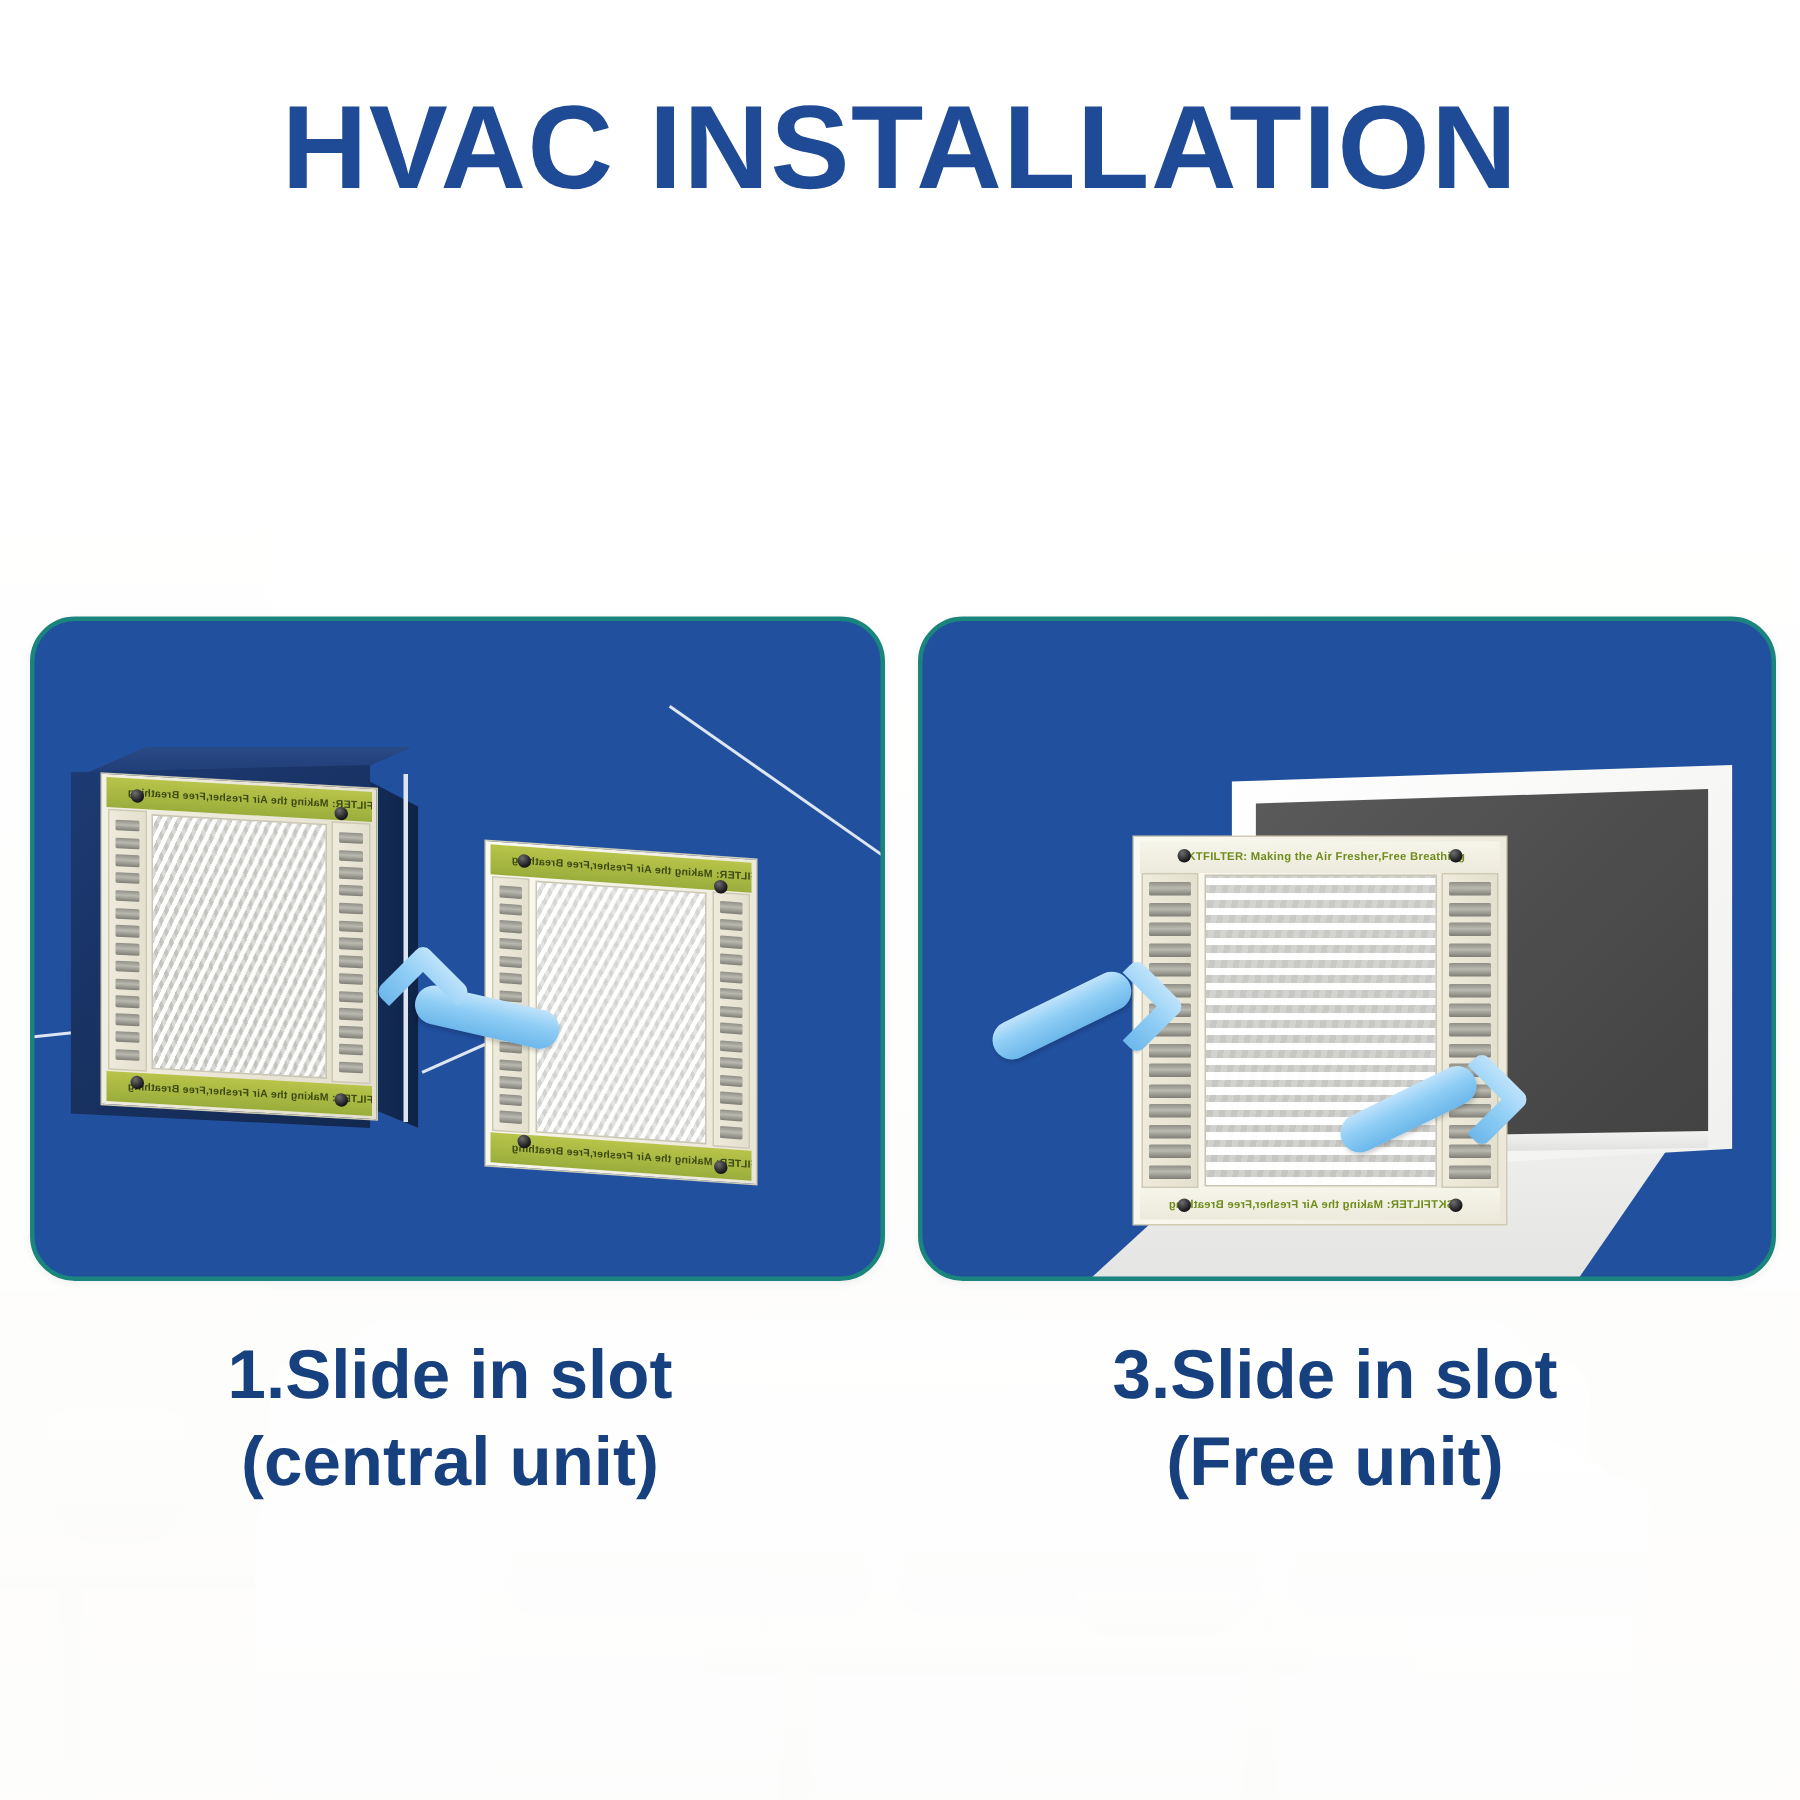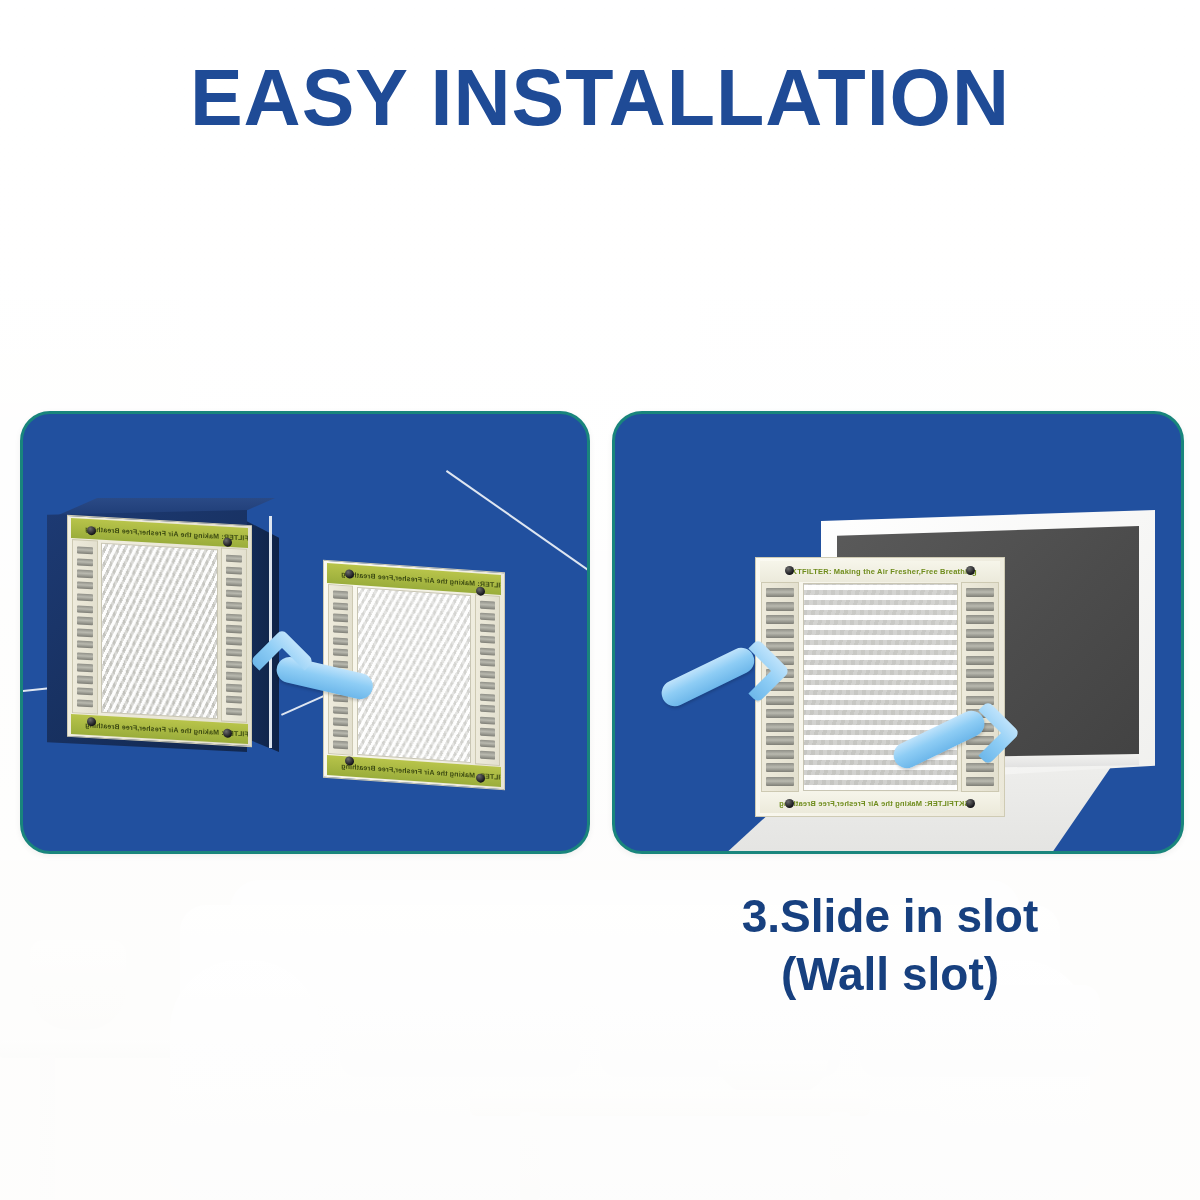--- a/index.html
+++ b/index.html
@@ -224,21 +224,21 @@
 
   <div class="bowl"></div>
   <div class="table"></div>
   <div class="table-leg" style="left:520px;"></div>
   <div class="table-leg" style="left:830px;"></div>
 </div>
 <div id="room-veil"></div>
 
 <div id="content">
 
-  <div class="headline">EASY INSTALLATION</div>
+  <div class="headline">HVAC INSTALLATION</div>
 
 
   <div class="panel left">
 
     <div class="guide" style="left:424px;top:56px;width:180px;transform:rotate(35deg);"></div>
     <div class="guide" style="left:-18px;top:278px;width:300px;transform:rotate(-6deg);"></div>
     <div class="guide" style="left:258px;top:300px;width:180px;transform:rotate(-24deg);"></div>
 
     <div class="duct-top" style="left:24px;top:84px;width:228px;height:22px;clip-path:polygon(0 100%,22% 0,100% 0,78% 100%);"></div>
     <div class="duct-side" style="left:210px;top:100px;width:46px;height:238px;clip-path:polygon(0 0,100% 10%,100% 100%,0 92%);"></div>
@@ -417,19 +417,21 @@
     </div>
 
     <div class="arrow" style="left:280px;top:290px;width:130px;height:90px;">
       <div class="shaft" style="left:0px;top:44px;width:98px;transform:rotate(-26deg);transform-origin:0 50%;"></div>
       <div class="head" style="left:70px;top:6px;transform:rotate(45deg);
                   clip-path:polygon(0 0,100% 0,100% 100%,70% 100%,70% 30%,0 30%);"></div>
     </div>
   </div>
 
   <div class="caption one">
+    <div>1.Slide in slot</div>
+    <div>(central unit)</div>
   </div>
   <div class="caption two">
     <div>3.Slide in slot</div>
-    <div>(Wall slot)</div>
+    <div>(Free unit)</div>
   </div>
 
 </div>
 
 </body></html>

